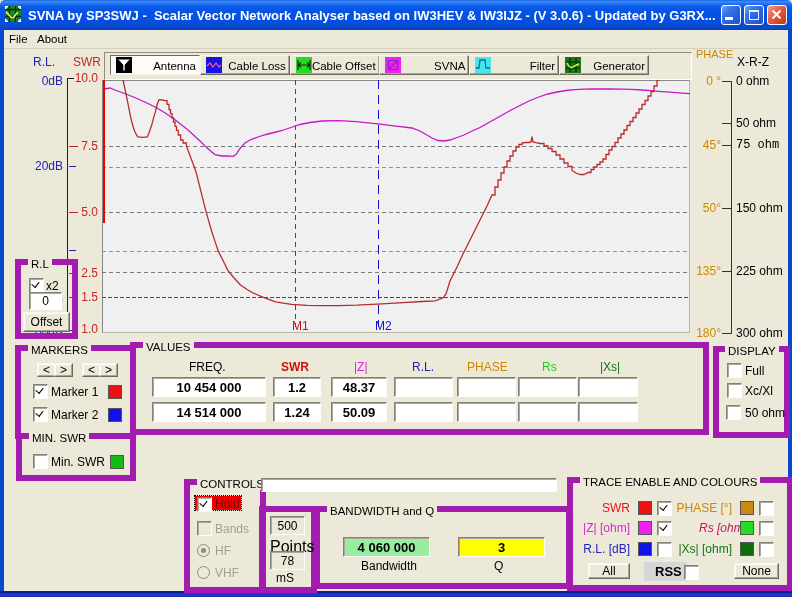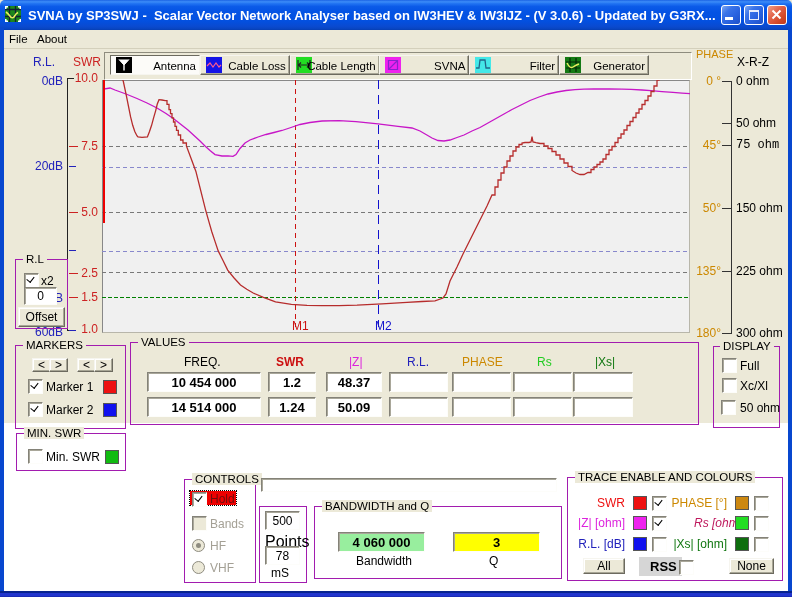--- a/index.html
+++ b/index.html
@@ -1,29 +1,29 @@
 <!DOCTYPE html>
 <html><head>
 <meta charset="utf-8">
 <style>
   html,body{margin:0;padding:0;}
   body{width:792px;height:597px;overflow:hidden;font-family:"Liberation Sans",sans-serif;}
-  #win{position:absolute;left:0;top:0;width:792px;height:423px;background:#ece9d8;}
+  #win{position:absolute;left:0;top:0;width:792px;height:597px;background:#ece9d8;}
   .abs{position:absolute;}
   
   #titlebar{left:0;top:0;width:792px;height:30px;
     background:linear-gradient(180deg,#1b63e4 0%,#3c8cf8 6%,#2173f2 12%,#0b5ae8 22%,#0453e4 40%,#0350e0 70%,#0a4ad0 88%,#0845c2 96%,#063eb2 100%);border-radius:5px 5px 0 0;}
   #titletext{left:28px;top:8px;color:#fff;font-size:13px;font-weight:bold;white-space:nowrap;letter-spacing:0px;}
   #borderL{left:0;top:28px;width:4px;height:564px;background:#0847cf;}
   #borderR{left:788px;top:28px;width:4px;height:564px;background:#0847cf;}
   #borderB{left:0;top:591px;width:792px;height:6px;background:linear-gradient(180deg,#07238f 0%,#07238f 25%,#2135cd 30%,#2135cd 85%,#111d9a 100%);}
   #menubar{left:4px;top:30px;width:784px;height:18px;background:#ece9d8;font-size:11.5px;color:#000;border-bottom:1px solid #d4d0bc;}
   .tbtn{top:5px;width:18px;height:18px;border-radius:3px;border:1px solid #fff;}
   
-  .gb{border:1px solid #a21caf;}
+  .gb{border:6px solid #a21caf;}
   .gb .lbl{position:absolute;top:-7px;left:7px;background:#ece9d8;padding:0 3px;font-size:11.5px;color:#000;white-space:nowrap;}
   
   .fld{background:#fff;border:1px solid;border-color:#848278 #fdfdfa #fdfdfa #848278;box-shadow:inset 1px 1px 0 #a9a79a;
        display:flex;align-items:center;justify-content:center;font-size:13px;font-weight:bold;color:#000;}
   
   .btn{background:#ece9d8;border:1px solid;border-color:#f6f5ef #6c6a5f #6c6a5f #f6f5ef;box-shadow:inset -1px -1px 0 #a8a696, inset 1px 1px 0 #fff;
        display:flex;align-items:center;justify-content:center;font-size:12px;color:#000;}
   
   .cb{width:13px;height:13px;background:#fff;border:1px solid;border-color:#848278 #fdfdfa #fdfdfa #848278;box-shadow:inset 1px 1px 0 #a9a79a;}
   .cb.checked:after{content:"";position:absolute;left:2.5px;top:1px;width:3.5px;height:6px;border:solid #000;border-width:0 1.9px 1.9px 0;transform:rotate(38deg);}
@@ -91,21 +91,21 @@
         </svg>
     </span>
       <span class="tlab">Cable Loss</span>
   </div>
   <div class="abs tbb" style="left:289.6px;">
     <span class="ticon" style="background:#22dd22;">
       <svg width="16" height="16" viewBox="0 0 16 16" style="position:absolute;left:0;top:0">
           <path d="M2 3 V13 M14 3 V13 M2 8 H14 M5 5.5 L2.5 8 L5 10.5 M11 5.5 L13.5 8 L11 10.5" stroke="#222" stroke-width="1.2" fill="none"></path>
         </svg>
     </span>
-      <span class="tlab">Cable Length</span>
+      <span class="tlab">Cable Offset</span>
   </div>
   <div class="abs tbb" style="left:379.4px;">
     <span class="ticon" style="background:#ee22ee;">
       <svg width="16" height="16" viewBox="0 0 16 16" style="position:absolute;left:0;top:0">
           <path d="M3.5 3.5 H12.5 V12.5 H3.5 Z M3.5 12.5 L12.5 3.5" stroke="#8822cc" stroke-width="1.2" fill="none"></path>
         </svg>
     </span>
       <span class="tlab">SVNA</span>
   </div>
   <div class="abs tbb" style="left:469.2px;">

